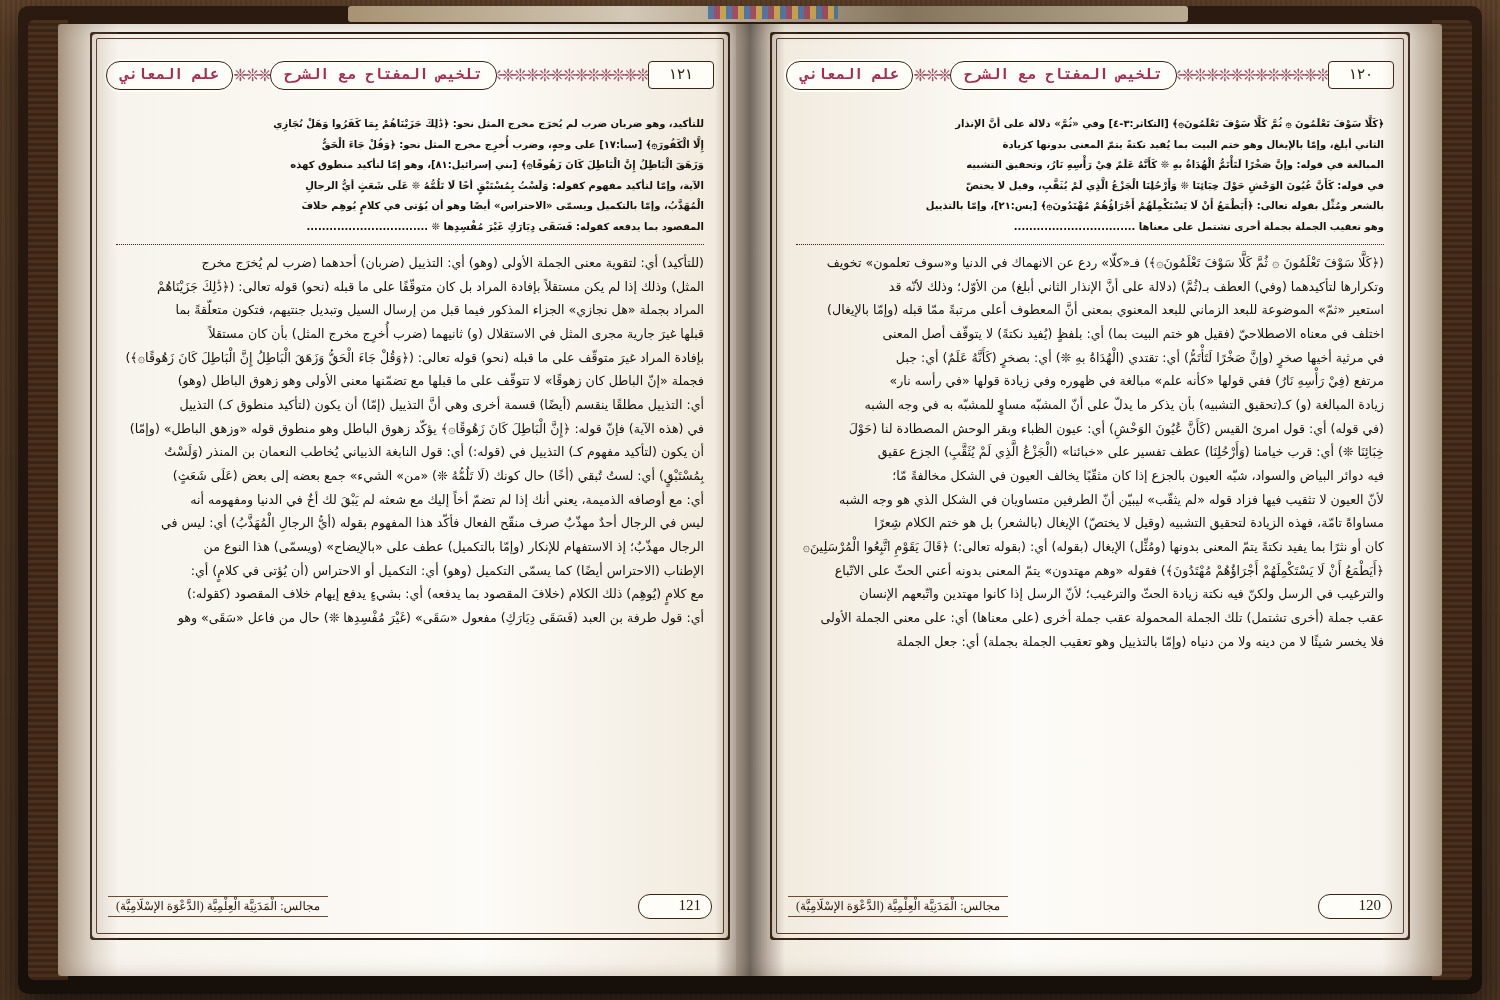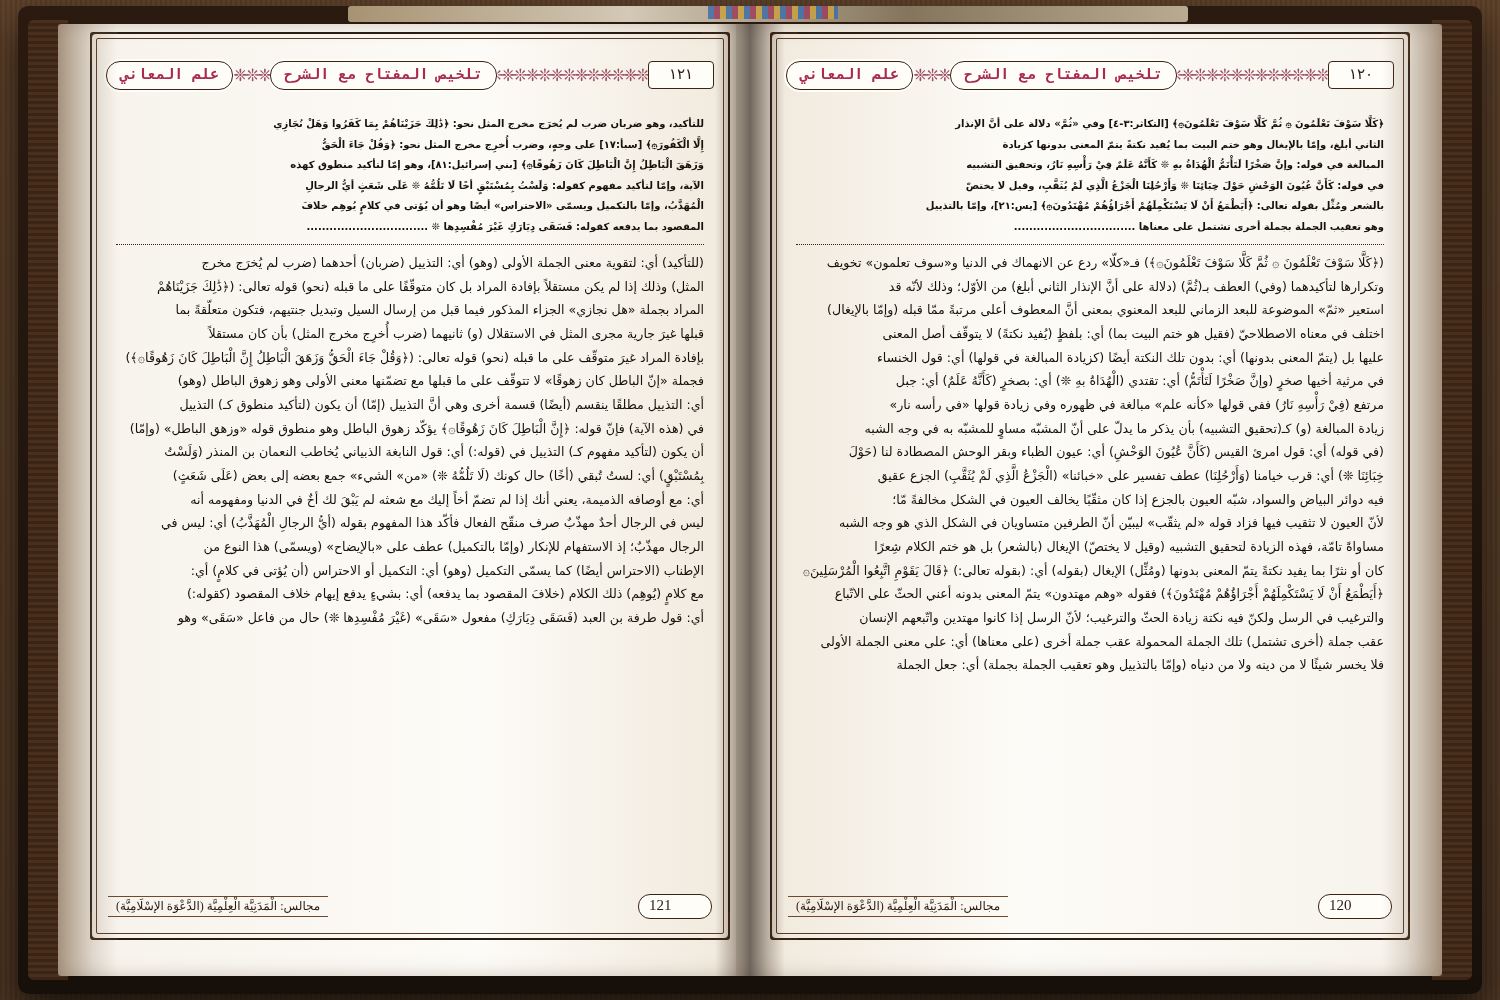--- a/index.html
+++ b/index.html
@@ -205,21 +205,21 @@
     color: #2b1b10;
     border-top: 1px solid #6b4a30;
     border-bottom: 1px solid #6b4a30;
     padding: 2px 8px;
     white-space: nowrap;
   }
   .foot-page {
     border: 1.6px solid #3a2414;
     border-radius: 12px;
     min-width: 52px;
-    text-align: left;
+    text-align: right;
     padding: 2px 10px 4px;
     background: #fffdf8;
     font-family: "Liberation Serif","DejaVu Serif", serif;
     font-size: 15px;
     color: #2b1b10;
   }
 
   
   .curl {
     position: absolute;
@@ -344,21 +344,20 @@
         <div>في قوله: كَأَنَّ عُيُونَ الوَحْشِ حَوْلَ خِبَائِنَا ❊ وَأَرْحُلِنَا الْجَزْعُ الَّذِي لَمْ يُثَقَّبِ، وقيل لا يختصّ</div>
         <div>بالشعر ومُثِّل بقوله تعالى: ﴿أَيَطْمَعُ أَنْ لَا يَسْتَكْمِلَهُمْ أَجْرَاؤُهُمْ مُهْتَدُونَ۞﴾ [يس:٢١]، وإمّا بالتذييل</div>
         <div>وهو تعقيب الجملة بجملة أخرى تشتمل على معناها ................................</div>
       </div>
       <div class="rule"></div>
       <div class="sharh">
         <div>(﴿كَلَّا سَوْفَ تَعْلَمُونَ ۞ ثُمَّ كَلَّا سَوْفَ تَعْلَمُونَ۞﴾) فـ«كلّا» ردع عن الانهماك في الدنيا و«سوف تعلمون» تخويف</div>
         <div>وتكرارها لتأكيدهما (وفي) العطف بـ(ثُمَّ) (دلالة على أنَّ الإنذار الثاني أبلغ) من الأوّل؛ وذلك لأنّه قد</div>
         <div>استعير «ثمّ» الموضوعة للبعد الزماني للبعد المعنوي بمعنى أنَّ المعطوف أعلى مرتبةً ممّا قبله (وإمّا بالإيغال)</div>
         <div>اختلف في معناه الاصطلاحيّ (فقيل هو ختم البيت بما) أي: بلفظٍ (يُفيد نكتةً) لا يتوقّف أصل المعنى</div>
-        <div>عليها بل (يتمّ المعنى بدونها) أي: بدون تلك النكتة أيضًا (كزيادة المبالغة في قولها) أي: قول الخنساء</div>
         <div>في مرثية أخيها صخرٍ (وإنَّ صَخْرًا لَتَأْتَمُّ) أي: تقتدي (الْهُدَاةُ بهِ ❊) أي: بصخرٍ (كَأَنَّهُ عَلَمٌ) أي: جبل</div>
         <div>مرتفع (فِيْ رَأْسِهِ نَارُ) ففي قولها «كأنه علم» مبالغة في ظهوره وفي زيادة قولها «في رأسه نار»</div>
         <div>زيادة المبالغة (و) كـ(تحقيق التشبيه) بأن يذكر ما يدلّ على أنّ المشبّه مساوٍ للمشبّه به في وجه الشبه</div>
         <div>(في قوله) أي: قول امرئ القيس (كَأَنَّ عُيُونَ الوَحْشِ) أي: عيون الظباء وبقر الوحش المصطادة لنا (حَوْلَ</div>
         <div>خِبَائِنَا ❊) أي: قرب خيامنا (وَأَرْحُلِنَا) عطف تفسير على «خبائنا» (الْجَزْعُ الَّذِي لَمْ يُثَقَّبِ) الجزع عقيق</div>
         <div>فيه دوائر البياض والسواد، شبّه العيون بالجزع إذا كان مثقّبًا يخالف العيون في الشكل مخالفةً مّا؛</div>
         <div>لأنّ العيون لا تثقيب فيها فزاد قوله «لم يثقّب» ليبيّن أنّ الطرفين متساويان في الشكل الذي هو وجه الشبه</div>
         <div>مساواةً تامّة، فهذه الزيادة لتحقيق التشبيه (وقيل لا يختصّ) الإيغال (بالشعر) بل هو ختم الكلام شِعرًا</div>
         <div>كان أو نثرًا بما يفيد نكتةً يتمّ المعنى بدونها (ومُثِّل) الإيغال (بقوله) أي: (بقوله تعالى:) ﴿قَالَ يَقَوْمِ اتَّبِعُوا الْمُرْسَلِينَ۞</div>
         <div>﴿أَيَطْمَعُ أَنْ لَا يَسْتَكْمِلَهُمْ أَجْرَاؤُهُمْ مُهْتَدُونَ﴾) فقوله «وهم مهتدون» يتمّ المعنى بدونه أعني الحثّ على الاتّباع</div>

